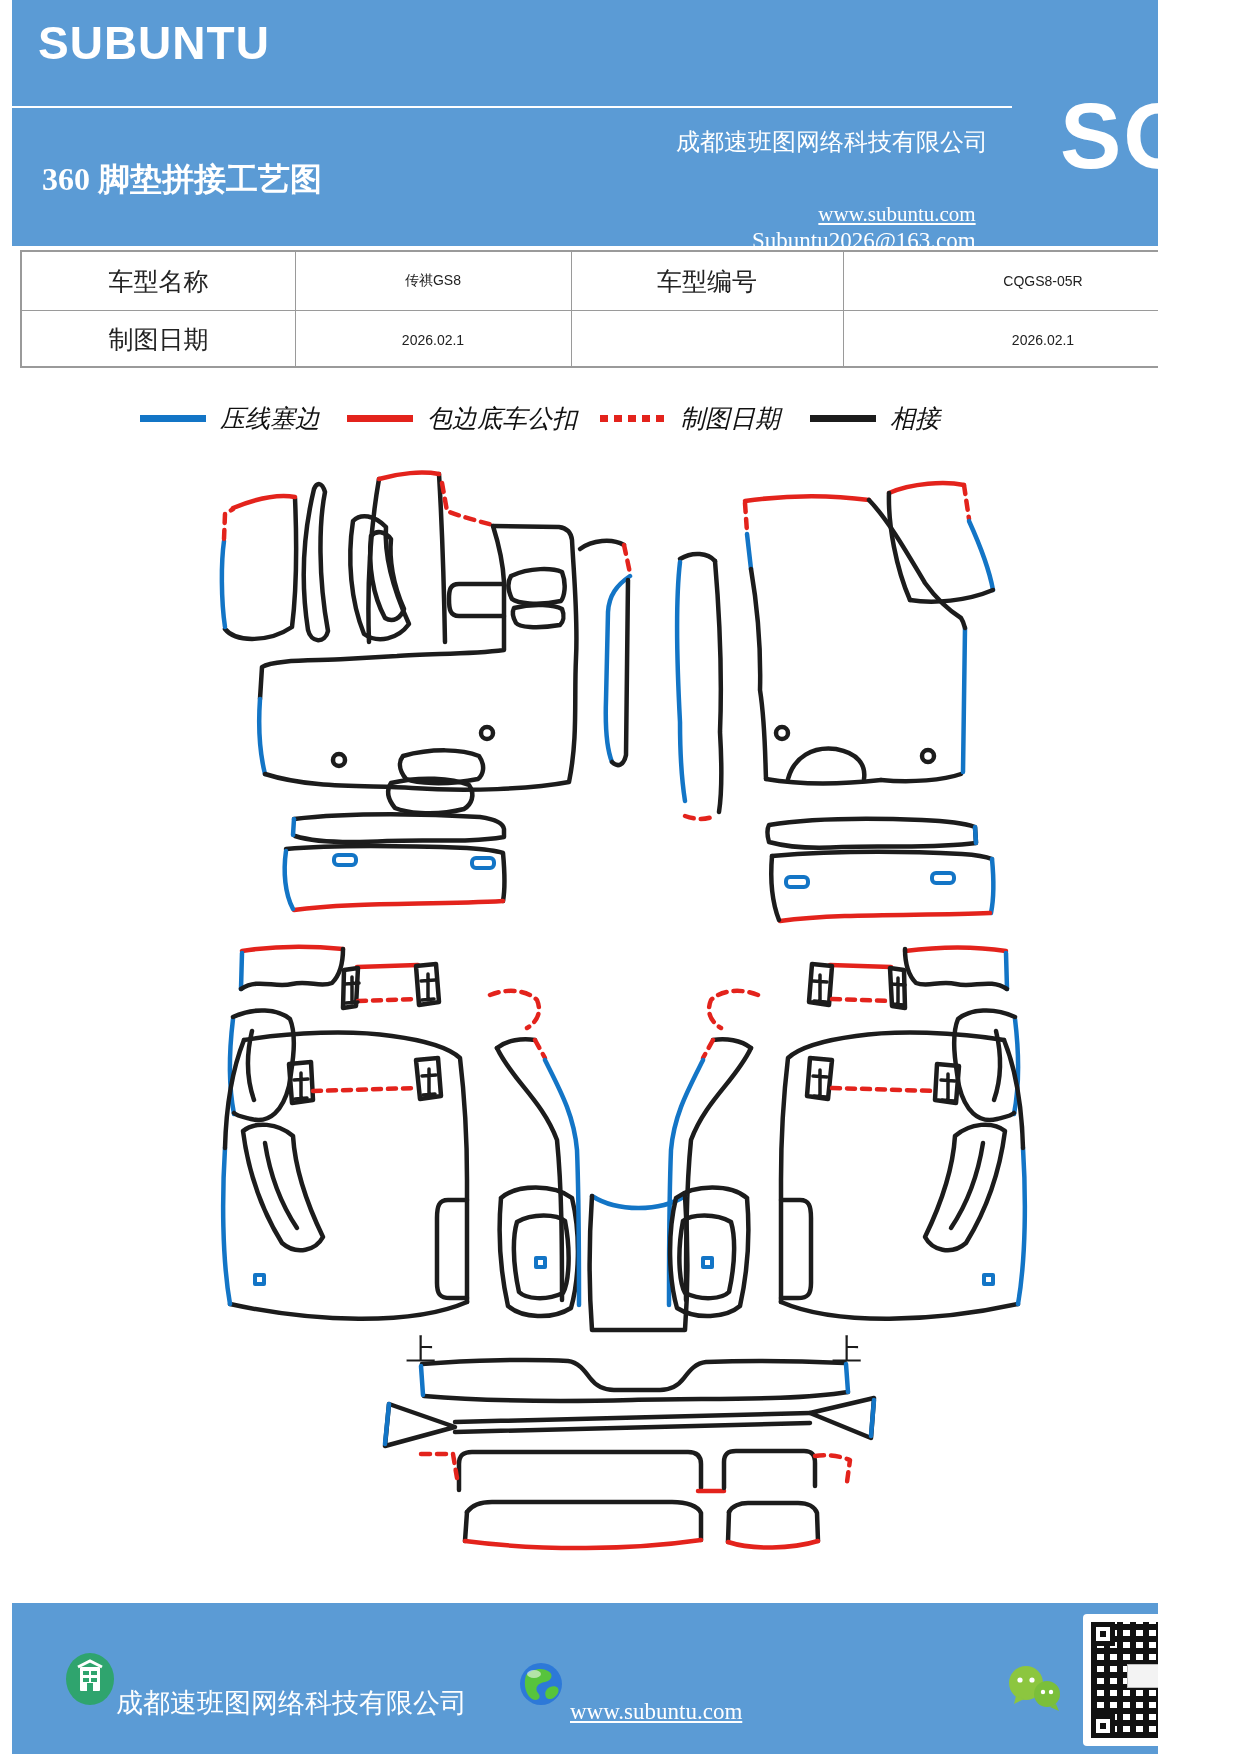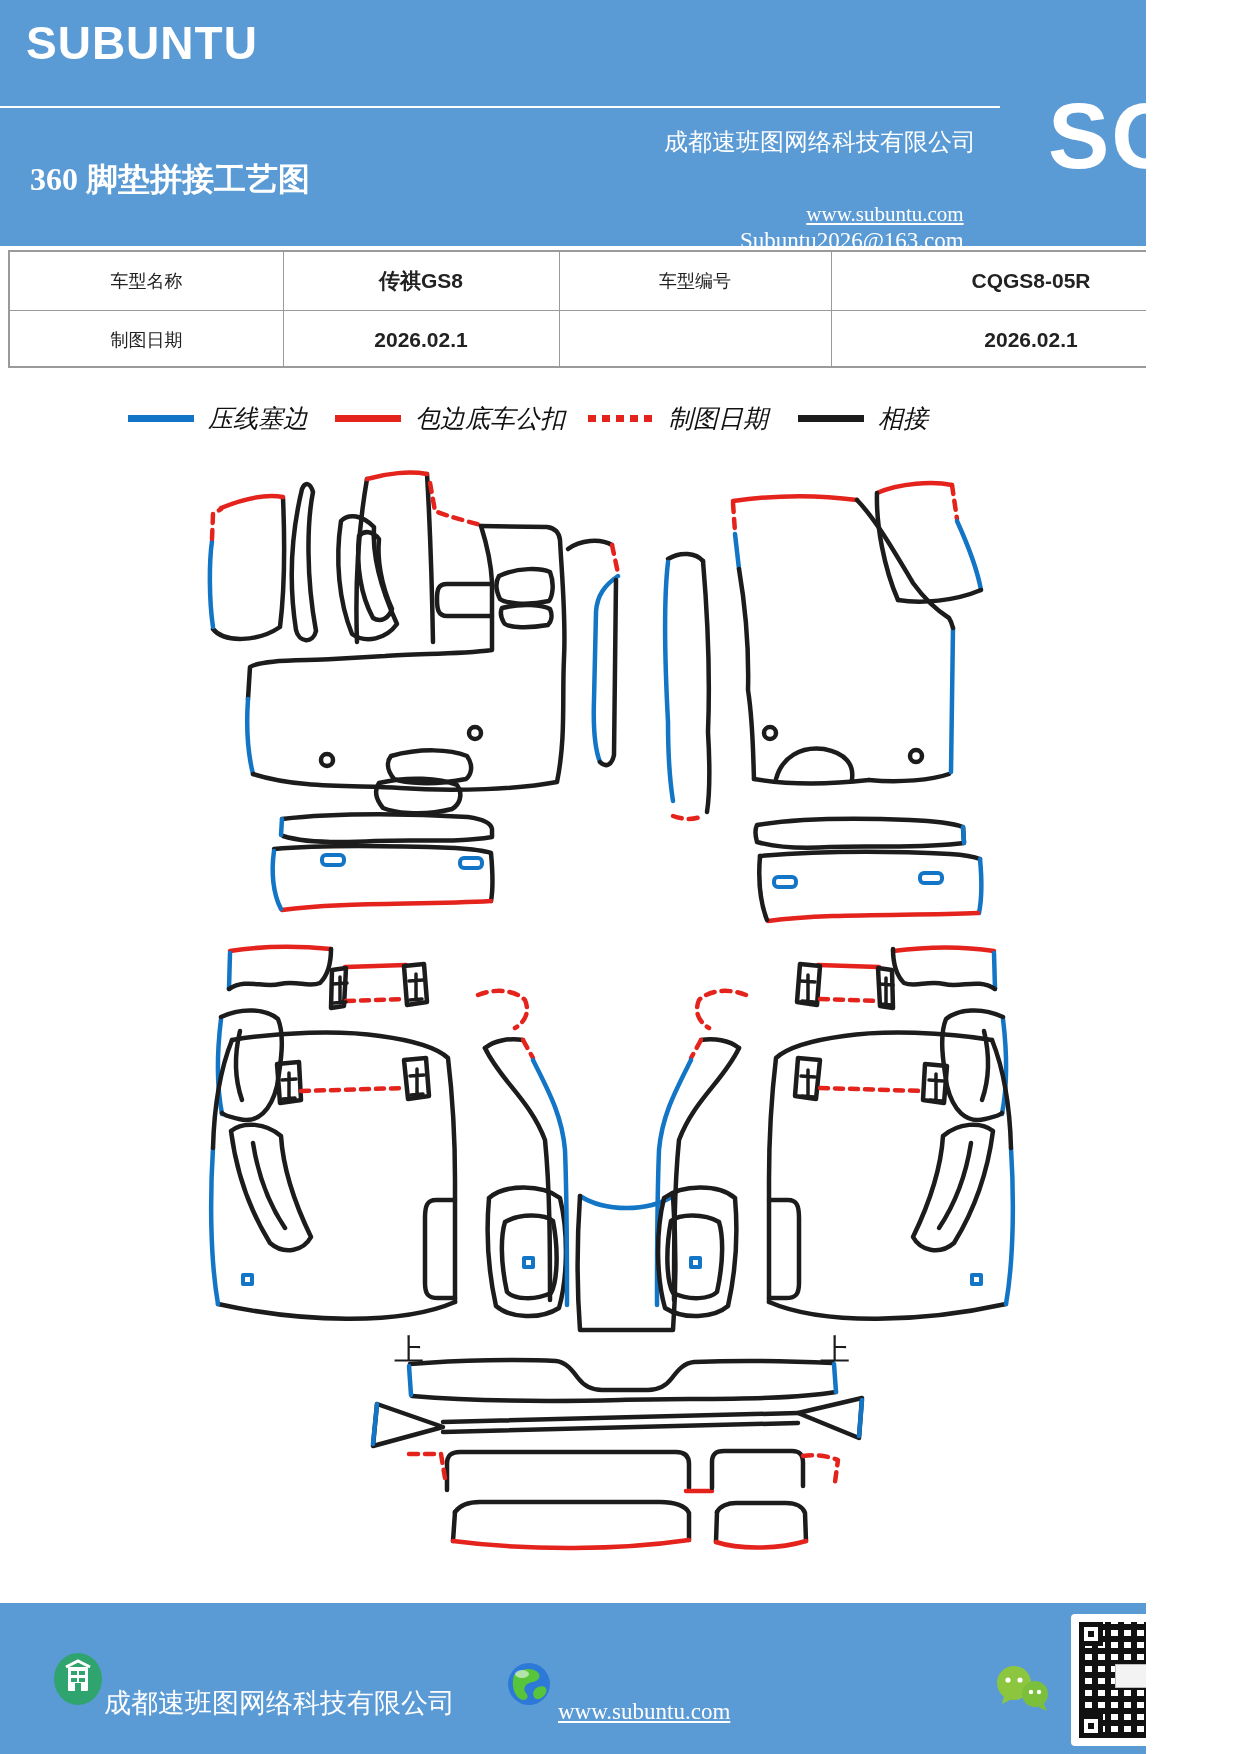--- a/index.html
+++ b/index.html
@@ -1,38 +1,38 @@
 <!DOCTYPE html>
 <html><head>
 <meta charset="utf-8">
 <style>
   html,body{margin:0;padding:0;background:#ffffff;}
   .page{position:relative;width:1146px;height:1754px;background:#fff;overflow:hidden;
-        font-family:"Liberation Sans",sans-serif;}
+        font-family:"Liberation Sans",sans-serif;margin-left:12px;}
   
   .hdr{position:absolute;left:0;top:0;width:1241px;height:246px;background:#5b9bd5;color:#fff;}
   .brand{position:absolute;left:26px;top:16px;font-size:46px;font-weight:bold;letter-spacing:1px;
          font-family:"Liberation Sans",sans-serif;}
   .hdr-rule{position:absolute;left:0;top:106px;width:1000px;height:2px;background:#fff;}
   .hdr-title{position:absolute;left:30px;top:158px;font-size:32px;font-weight:bold;
              font-family:"Liberation Serif",serif;}
   .hdr-company{position:absolute;left:640px;top:126px;width:360px;text-align:center;font-size:24px;
                font-family:"Liberation Serif",serif;}
   .sop{position:absolute;left:1048px;top:84px;font-size:92px;font-weight:bold;letter-spacing:2px;}
   .hdr-www{position:absolute;left:760px;top:202px;width:250px;text-align:center;font-size:21px;
            font-family:"Liberation Serif",serif;text-decoration:underline;color:#fff;}
   .hdr-mail{position:absolute;left:740px;top:228px;width:290px;text-align:left;font-size:23px;
             font-family:"Liberation Serif",serif;}
   
   .tbl{position:absolute;left:8px;top:250px;width:1225px;height:118px;border:2px solid #9a9a9a;
        box-sizing:border-box;}
   .tbl .cell{position:absolute;display:flex;align-items:center;justify-content:center;
              box-sizing:border-box;color:#222;}
-  .tbl .lab{font-family:"Liberation Serif",serif;font-size:18px;}
-  .tbl .val{font-family:"Liberation Sans",sans-serif;font-size:21px;font-weight:bold;}
+  .tbl .lab{font-family:"Liberation Serif",serif;font-size:25px;}
+  .tbl .val{font-family:"Liberation Sans",sans-serif;font-size:14px;}
   .vline{position:absolute;top:0;width:1px;height:100%;background:#9a9a9a;}
   .hline{position:absolute;left:0;top:58px;width:100%;height:1px;background:#9a9a9a;}
   
   .legend{position:absolute;left:0;top:403px;width:1241px;height:34px;font-style:italic;}
   .lg-item{position:absolute;top:0;height:30px;display:flex;align-items:center;}
   .lg-bar{display:inline-block;width:66px;height:7px;margin-right:14px;}
   .lg-txt{font-family:"Liberation Serif",serif;font-size:25px;color:#111;}
   
   svg.diagram{position:absolute;left:0;top:0;}
   

